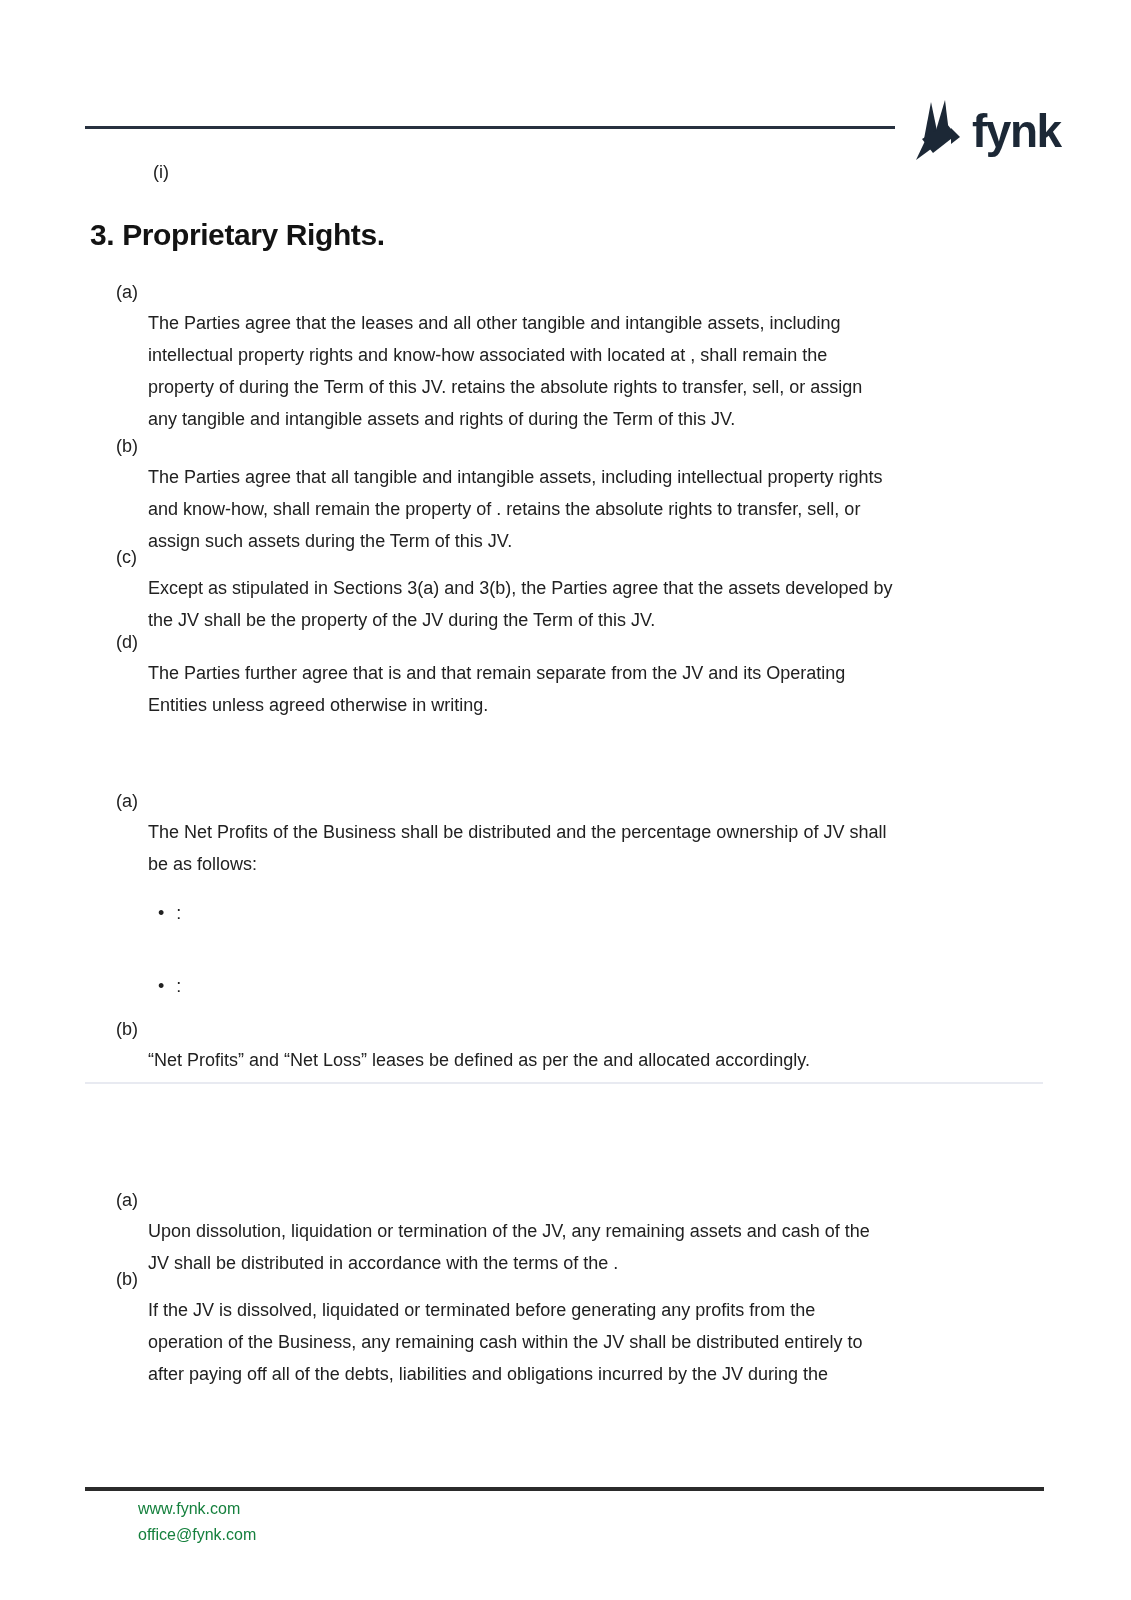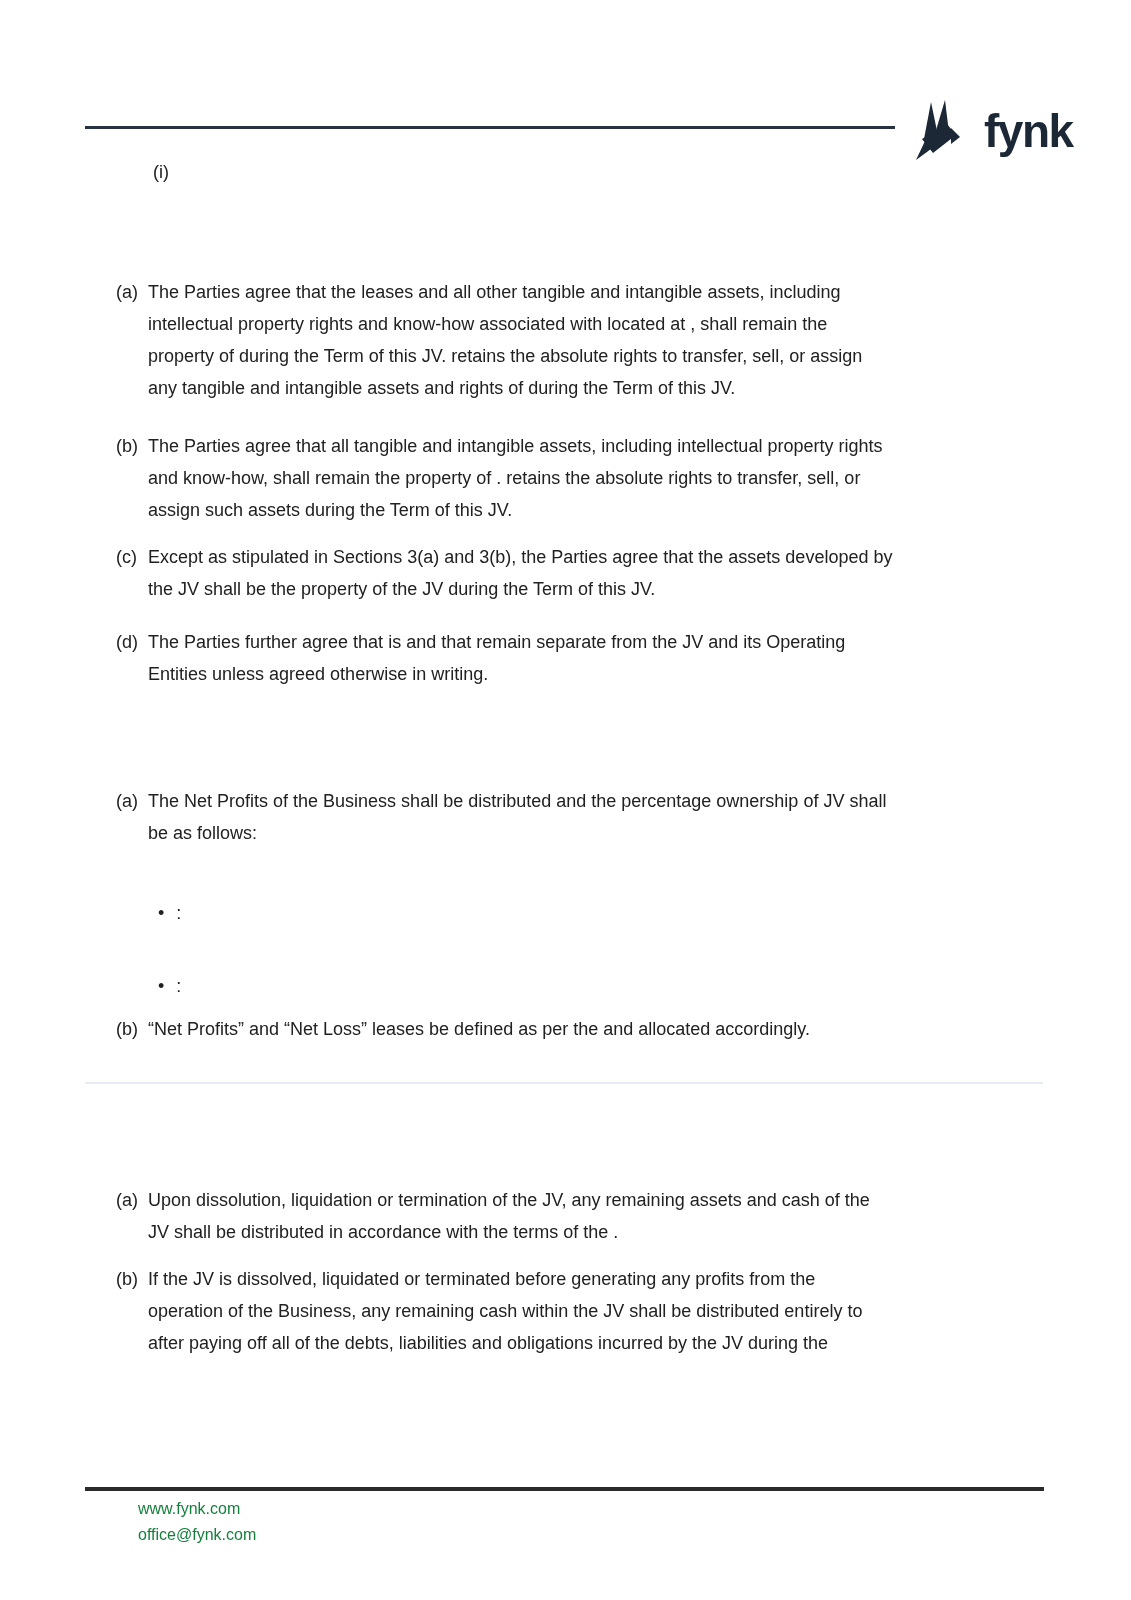--- a/index.html
+++ b/index.html
@@ -11,21 +11,21 @@
     font-family:"Liberation Sans","DejaVu Sans",sans-serif;
     color:#212121;
     overflow:hidden;
   }
   .top-rule{
     position:absolute;left:85px;top:126px;width:810px;height:3px;
     background:#27313f;
   }
   .logo{
     position:absolute;left:914px;top:100px;
-    display:flex;align-items:center;gap:24px;
+    display:flex;align-items:center;gap:12px;
   }
   .logo svg{display:block;}
   .brand-text{
     font-size:46px;font-weight:700;color:#1c2836;letter-spacing:-1.5px;
     line-height:60px;
   }
   .note-marker{
     position:absolute;left:153px;top:156px;
     font-size:18px;line-height:32px;color:#212121;
   }
@@ -33,21 +33,21 @@
     position:absolute;left:90px;
     font-size:30px;font-weight:700;color:#131313;
     letter-spacing:-0.4px;line-height:38px;white-space:nowrap;
   }
   .item{
     position:absolute;left:116px;
     display:flex;align-items:flex-start;
     font-size:18px;line-height:32px;color:#212121;
   }
   .item .marker{flex:0 0 32px;width:32px;}
-  .item .item-text{white-space:pre-line;max-width:905px;}
+  .item .item-text{white-space:pre-line;max-width:905px;margin-top:31px;}
   .bullet{
     position:absolute;left:158px;
     display:flex;align-items:baseline;
     font-size:18px;line-height:32px;color:#212121;
   }
   .bullet .colon{margin-left:12px;}
   .divider{
     position:absolute;left:85px;top:1082px;width:958px;height:2px;
     background:#e8eaf1;
   }
@@ -75,20 +75,21 @@
         <polygon points="8,39 33,24 42,35 19,53" fill="#1c2836"></polygon>
         <polygon points="37,28 46,37 37,44" fill="#1c2836"></polygon>
         <polygon points="11,41 2,60 17,49" fill="#1c2836"></polygon>
       </svg>
     </span>
     <span class="brand-text">fynk</span>
   </div>
 
   <div class="note-marker">(i)</div>
 
+  <div class="h2" style="top:216px;">3. Proprietary Rights.</div>
 
   <div class="item" style="top:276px;">
     <span class="marker">(a)</span>
     <div class="item-text">The Parties agree that the leases and all other tangible and intangible assets, including
 intellectual property rights and know-how associated with located at , shall remain the
 property of during the Term of this JV. retains the absolute rights to transfer, sell, or assign
 any tangible and intangible assets and rights of during the Term of this JV.</div>
   </div>
 
   <div class="item" style="top:430px;">

